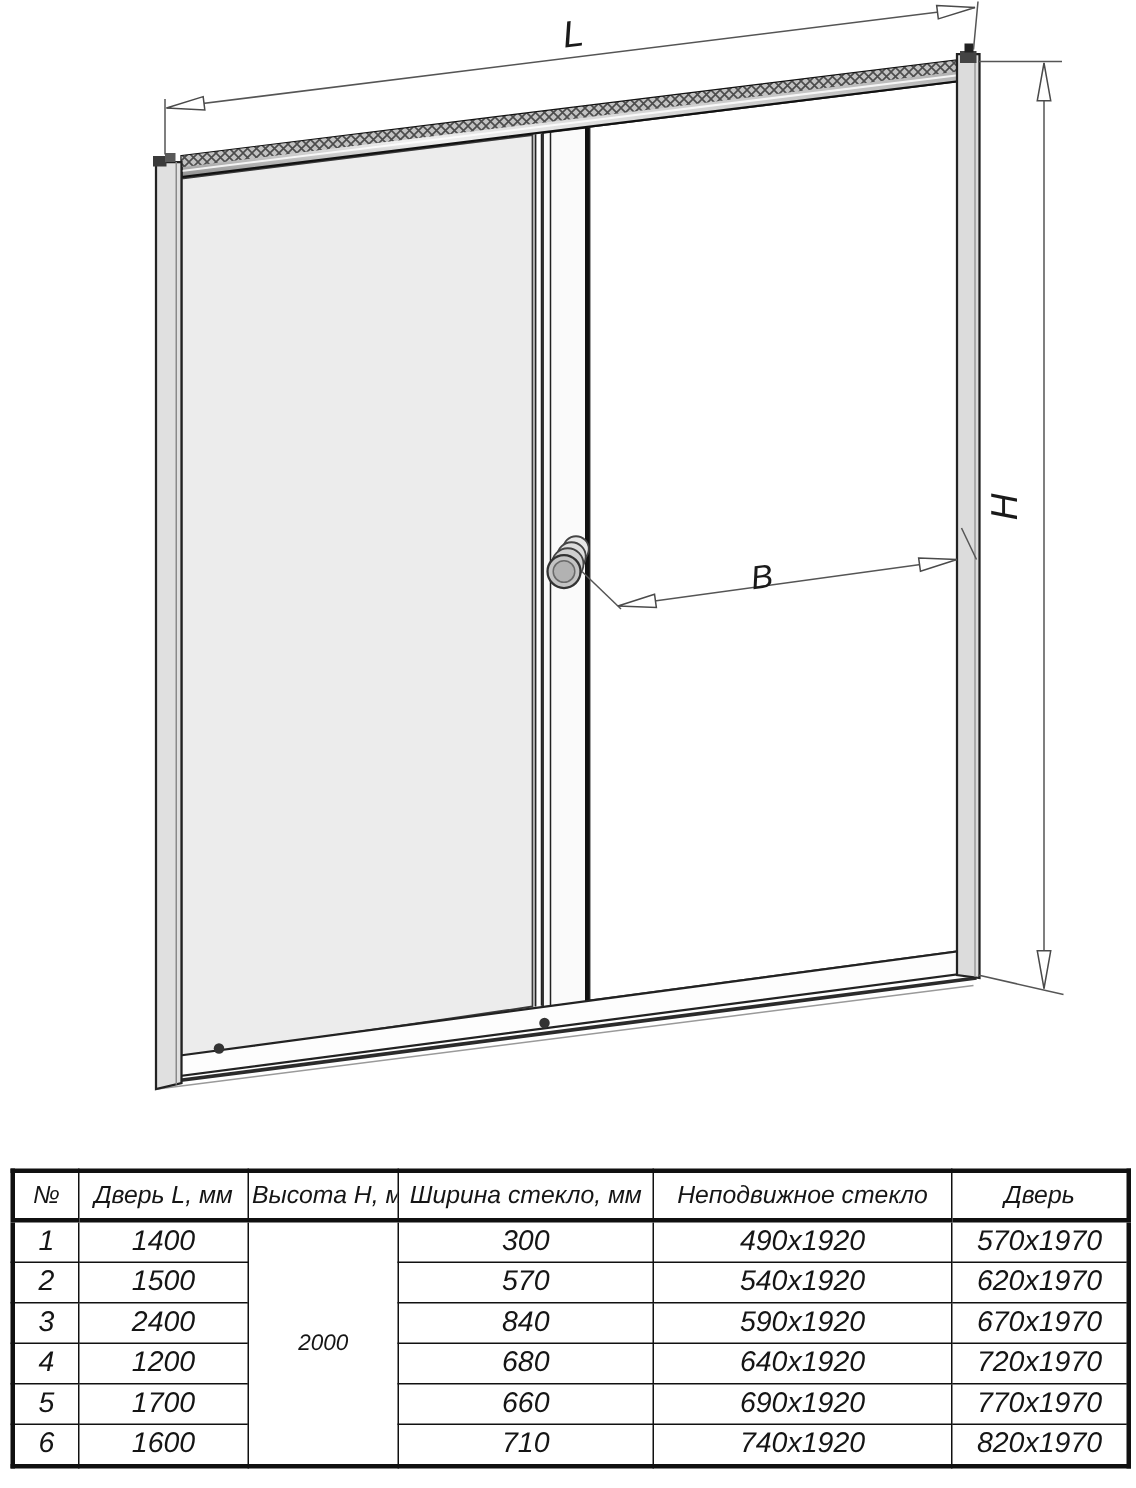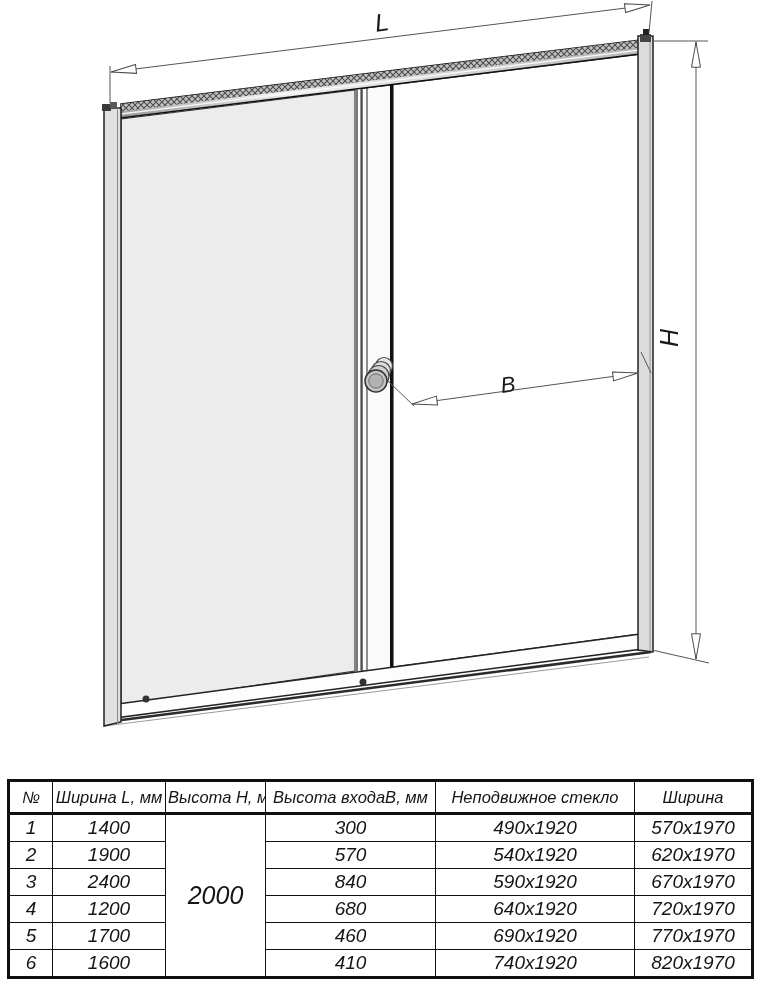--- a/index.html
+++ b/index.html
@@ -9,21 +9,21 @@
   .dim-label{font-family:"Liberation Sans", sans-serif;font-style:italic;fill:#1a1a1a;}
 
   table.spec{position:absolute;left:7px;top:779px;width:744px;border-collapse:collapse;
              table-layout:fixed;border:3px solid #101010;
              font-family:"Liberation Sans", sans-serif;font-style:italic;color:#151515;}
   table.spec th{border:1px solid #101010;border-bottom:3px solid #101010;
                 font-weight:normal;font-size:16.5px;height:30px;padding:0 2px;
                 white-space:nowrap;overflow:hidden;}
   table.spec td{border:1px solid #101010;text-align:center;font-size:19px;height:26px;
                 padding:0 2px;white-space:nowrap;overflow:hidden;}
-  table.spec td.merged{font-size:25px;}
+  table.spec td.merged{font-size:15px;}
 </style>
 </head>
 <body>
 
 <div class="canvas">
 
   <svg class="drawing" width="757" height="775" viewBox="0 0 757 775">
     <defs>
       <linearGradient id="railGrad" x1="0" y1="0" x2="0" y2="1">
         <stop offset="0" stop-color="#a8a8a8"></stop>
@@ -109,39 +109,39 @@
       <col style="width:44px">
         <col style="width:113px">
         <col style="width:100px">
       <col style="width:170px">
         <col style="width:199px">
         <col style="width:118px">
     </colgroup>
     <thead>
       <tr>
         <th>№</th>
-        <th>Ширина L, мм</th>
+        <th>Дверь L, мм</th>
         <th>Высота Н, мм</th>
-        <th>Высота входаВ, мм</th>
+        <th>Ширина стекло, мм</th>
         <th>Неподвижное стекло</th>
-        <th>Ширина</th>
+        <th>Дверь</th>
       </tr>
     </thead>
     <tbody>
       <tr>
         <td>1</td>
         <td>1400</td>
         <td class="merged" rowspan="6">2000</td>
         <td>300</td>
         <td>490x1920</td>
         <td>570x1970</td>
       </tr>
       <tr>
         <td>2</td>
-        <td>1900</td>
+        <td>1500</td>
         <td>570</td>
         <td>540x1920</td>
         <td>620x1970</td>
       </tr>
       <tr>
         <td>3</td>
         <td>2400</td>
         <td>840</td>
         <td>590x1920</td>
         <td>670x1970</td>
@@ -149,26 +149,26 @@
       <tr>
         <td>4</td>
         <td>1200</td>
         <td>680</td>
         <td>640x1920</td>
         <td>720x1970</td>
       </tr>
       <tr>
         <td>5</td>
         <td>1700</td>
-        <td>460</td>
+        <td>660</td>
         <td>690x1920</td>
         <td>770x1970</td>
       </tr>
       <tr>
         <td>6</td>
         <td>1600</td>
-        <td>410</td>
+        <td>710</td>
         <td>740x1920</td>
         <td>820x1970</td>
       </tr>
     </tbody>
   </table>
 </div>
 
 </body></html>

